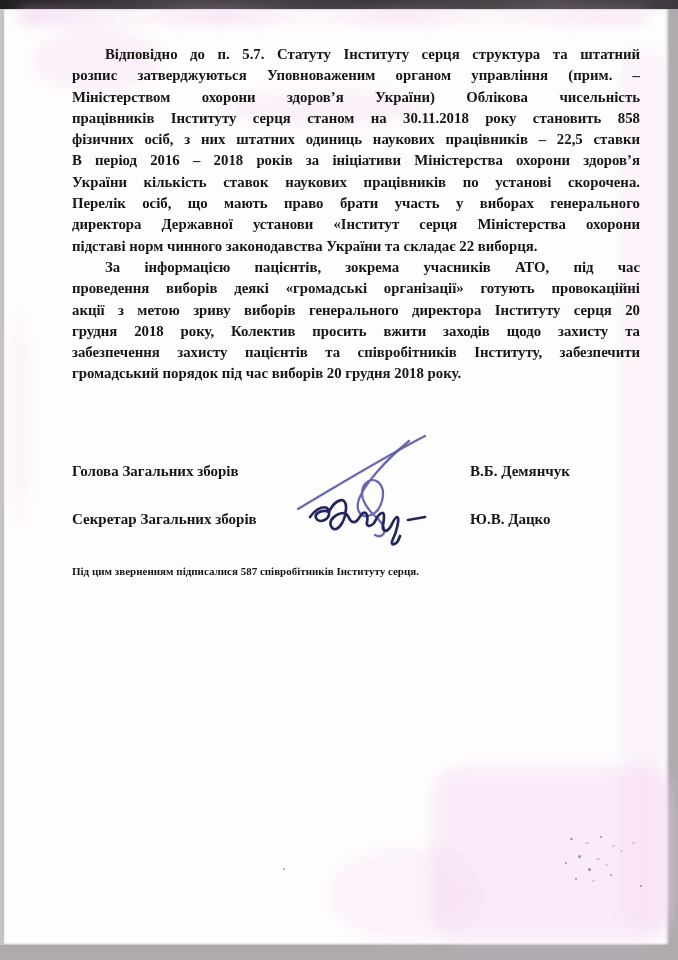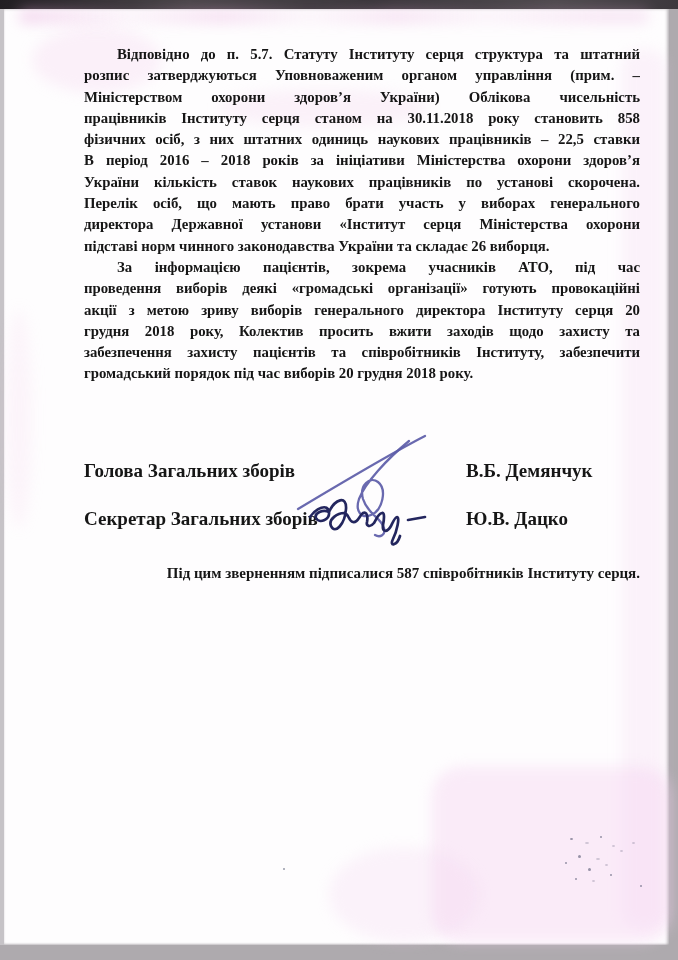--- a/index.html
+++ b/index.html
@@ -36,40 +36,40 @@
   .blob-bottomright{left:428px;top:758px;width:240px;height:175px;border-radius:30px;background:rgba(246,209,240,.42);}
   .blob-bottommid{left:325px;top:838px;width:150px;height:95px;background:rgba(242,205,236,.22);}
   .blob-leftmid{left:2px;top:300px;width:26px;height:220px;background:rgba(240,198,232,.16);}
 
   .textblock{
     position:absolute;left:68px;top:35px;width:568px;
     color:var(--ink);font-weight:bold;font-size:14.8px;
   }
   .tline{
     line-height:21.3px;height:21.3px;overflow:hidden;
-    text-align:justify;text-align-last:justify;margin-left:12px;
+    text-align:justify;text-align-last:justify;
   }
   .tline-first{text-indent:33px;}
   .tline-last{text-align:left;text-align-last:left;}
 
   .sigrow{
     position:absolute;left:68px;width:545px;height:22px;
-    color:var(--ink);font-weight:bold;font-size:19px;line-height:22px;margin-left:12px;
+    color:var(--ink);font-weight:bold;font-size:15px;line-height:22px;
   }
   .sigrow-1{top:451px;}
   .sigrow-2{top:499px;font-family:Liberation Serif, serif;}
-  .sig-name{position:absolute;left:382px;top:0;white-space:nowrap;}
+  .sig-name{position:absolute;left:398px;top:0;white-space:nowrap;}
 
   .signatures-svg{position:absolute;left:279px;top:416px;width:162px;height:130px;}
   .sig-stroke-a{fill:none;stroke:var(--signature-primary);stroke-width:2.3;stroke-linecap:round;stroke-linejoin:round;opacity:.92;}
   .sig-stroke-b{fill:none;stroke:var(--signature-secondary);stroke-width:2.7;stroke-linecap:round;stroke-linejoin:round;}
 
   .footer-note{
     position:absolute;left:68px;top:556px;width:568px;
-    text-align:right;color:var(--ink);font-weight:bold;font-size:15px;
+    text-align:left;color:var(--ink);font-weight:bold;font-size:11px;
   }
 
   .speckle{position:absolute;border-radius:50%;background:rgba(70,72,100,.55);}
   .speckle.faint{background:rgba(125,122,145,.35);}
 </style>
 </head>
 <body>
 
 <div class="canvas">
   <div class="topbar"></div>
@@ -89,21 +89,21 @@
       <div class="para">
           <div class="tline tline-first">Відповідно до п. 5.7. Статуту Інституту серця структура та штатний</div>
           <div class="tline">розпис затверджуються Уповноваженим органом управління (прим. –</div>
           <div class="tline">Міністерством охорони здоров’я України) Облікова чисельність</div>
           <div class="tline">працівників Інституту серця станом на 30.11.2018 року становить 858</div>
           <div class="tline">фізичних осіб, з них штатних одиниць наукових працівників – 22,5 ставки</div>
           <div class="tline">В період 2016 – 2018 років за ініціативи Міністерства охорони здоров’я</div>
           <div class="tline">України кількість ставок наукових працівників по установі скорочена.</div>
           <div class="tline">Перелік осіб, що мають право брати участь у виборах генерального</div>
           <div class="tline">директора Державної установи «Інститут серця Міністерства охорони</div>
-          <div class="tline tline-last">підставі норм чинного законодавства України та складає 26 виборця.</div>
+          <div class="tline tline-last">підставі норм чинного законодавства України та складає 22 виборця.</div>
         </div>
       <div class="para">
           <div class="tline tline-first">За інформацією пацієнтів, зокрема учасників АТО, під час</div>
           <div class="tline">проведення виборів деякі «громадські організації» готують провокаційні</div>
           <div class="tline">акції з метою зриву виборів генерального директора Інституту серця 20</div>
           <div class="tline">грудня 2018 року, Колектив просить вжити заходів щодо захисту та</div>
           <div class="tline">забезпечення захисту пацієнтів та співробітників Інституту, забезпечити</div>
           <div class="tline tline-last">громадський порядок під час виборів 20 грудня 2018 року.</div>
         </div>
     </div>

